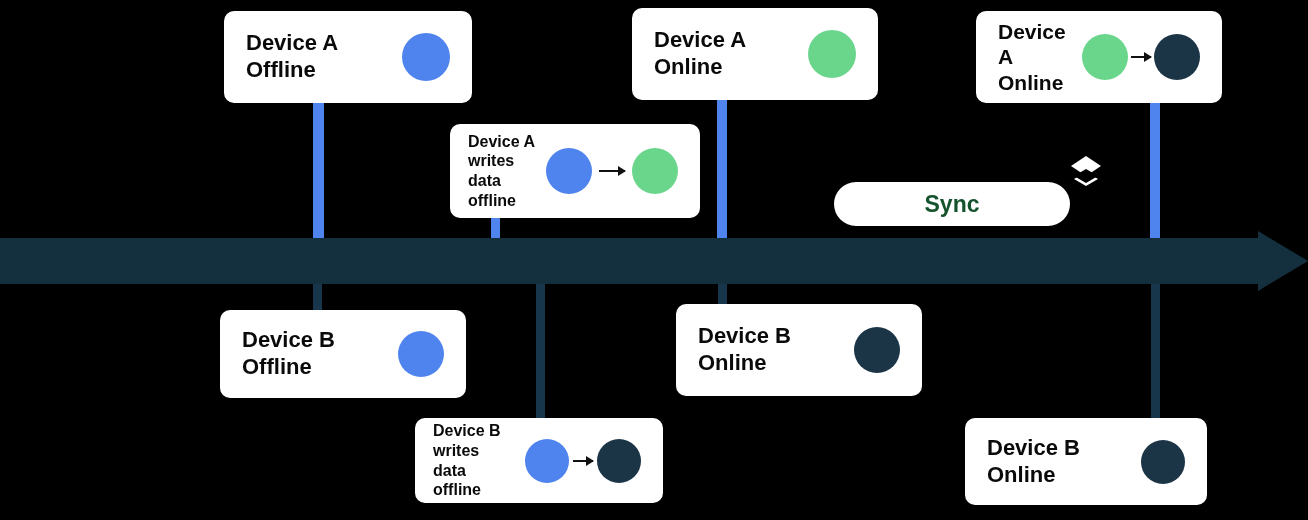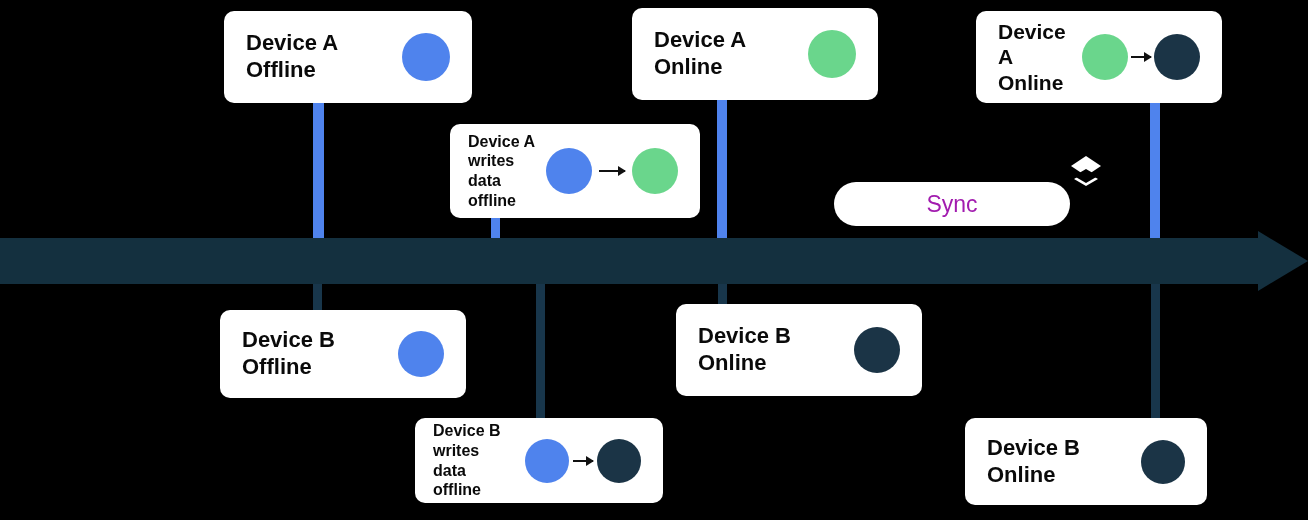--- a/index.html
+++ b/index.html
@@ -38,21 +38,21 @@
 
   
   .arrow{position:relative;flex:0 0 auto;height:2px;background:#111;}
   .arrow::after{content:"";position:absolute;right:-1px;top:-4px;width:0;height:0;
                 border-top:5px solid transparent;border-bottom:5px solid transparent;
                 border-left:8px solid #111;}
 
   
   .pill{position:absolute;background:#fff;border-radius:999px;
         display:flex;align-items:center;justify-content:center;}
-  .pill .t{font-size:23px;color:#a21caf;font-weight:400;text-align:right;}
+  .pill .t{font-size:23px;color:#14532d;font-weight:700;text-align:right;}
 
   
   .layers{position:absolute;}
 </style>
 </head>
 <body>
 
 <div id="stage">
 
   <div class="conn conn-blue" style="left:313px;top:100px;width:11px;height:140px;"></div>

